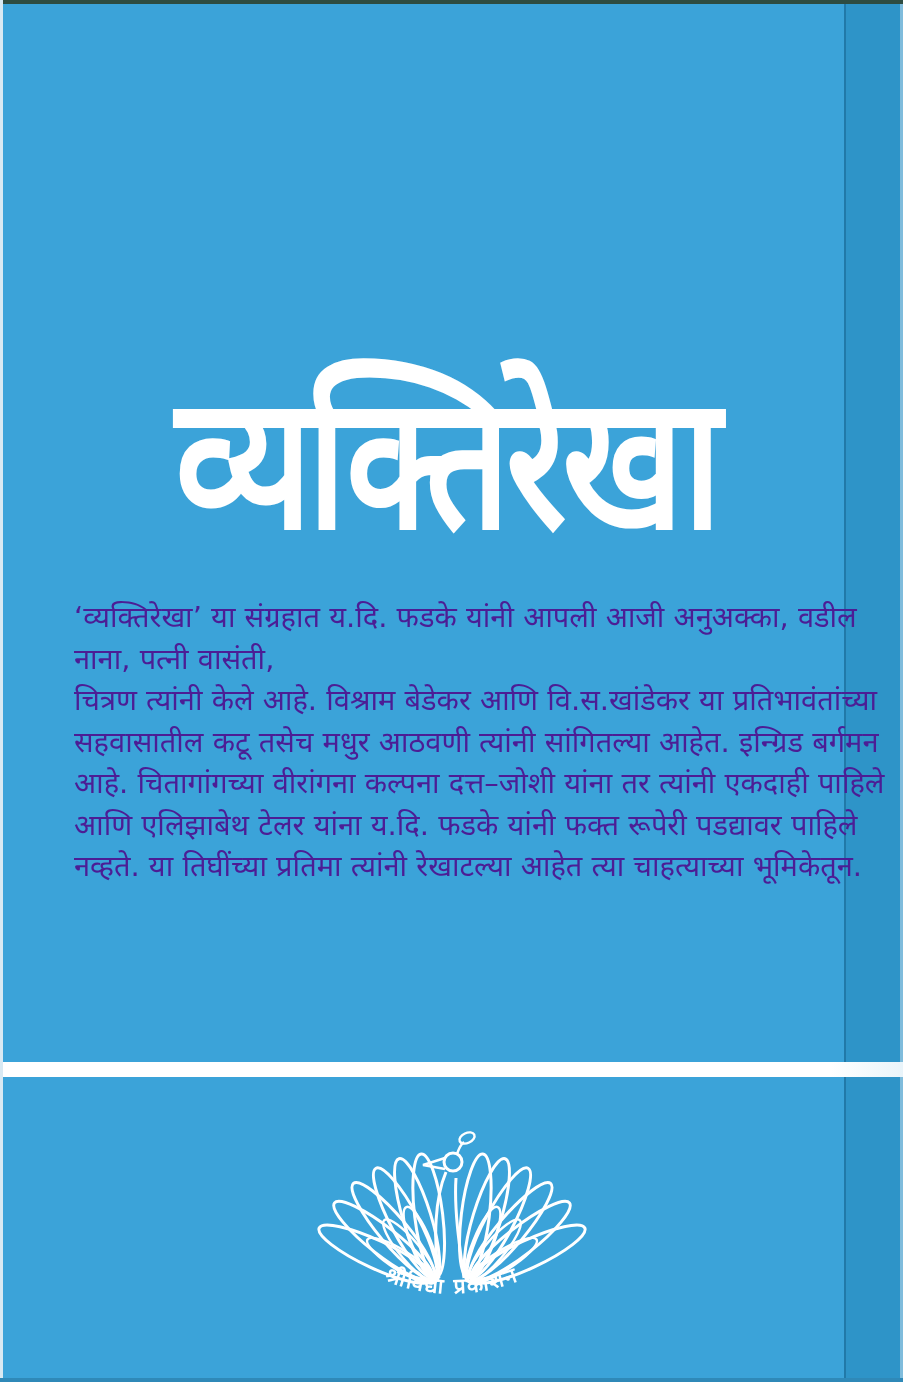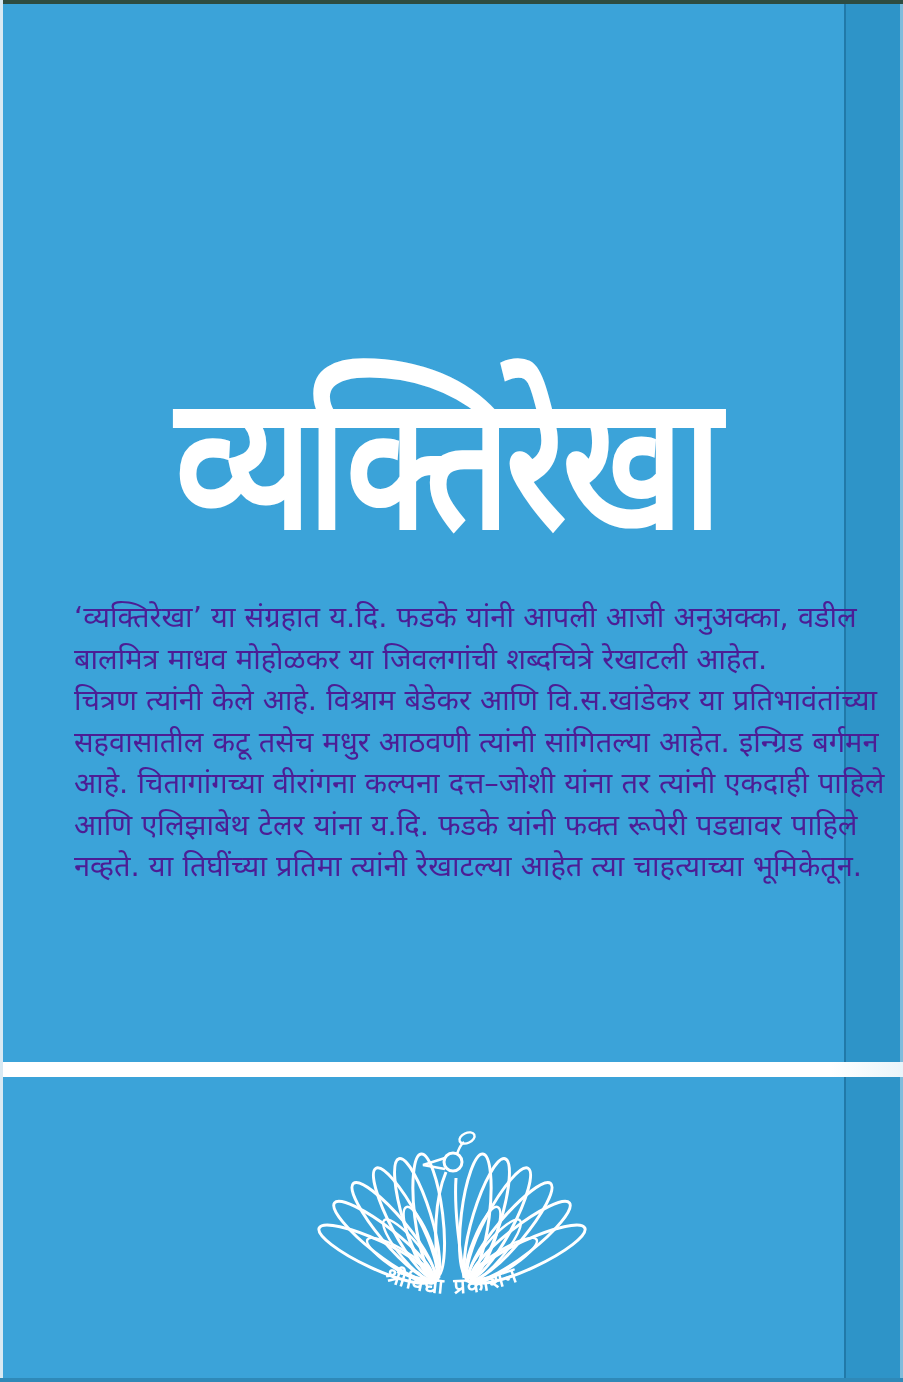--- a/index.html
+++ b/index.html
@@ -109,21 +109,21 @@
   <div class="edge-left"></div>
   <div class="edge-bottom"></div>
   <div class="fold-strip"></div>
   <div class="fold-line"></div>
   <div class="fold-edge-right"></div>
 
   <h1 class="title">व्यक्तिरेखा</h1>
 
   <div class="blurb">
     <div class="blurb-line">‘व्यक्तिरेखा’ या संग्रहात य.दि. फडके यांनी आपली आजी अनुअक्का, वडील</div>
-    <div class="blurb-line">बालमित्र माधव मोहोळकर या जिवलगांची शब्दचित्रे रेखाटली आहेत.</div>
+    <div class="blurb-line">नाना, पत्नी वासंती,</div>
     <div class="blurb-line">चित्रण त्यांनी केले आहे. विश्राम बेडेकर आणि वि.स.खांडेकर या प्रतिभावंतांच्या</div>
     <div class="blurb-line">सहवासातील कटू तसेच मधुर आठवणी त्यांनी सांगितल्या आहेत. इन्ग्रिड बर्गमन</div>
     <div class="blurb-line">आहे. चितागांगच्या वीरांगना कल्पना दत्त–जोशी यांना तर त्यांनी एकदाही पाहिले</div>
     <div class="blurb-line">आणि एलिझाबेथ टेलर यांना य.दि. फडके यांनी फक्त रूपेरी पडद्यावर पाहिले</div>
     <div class="blurb-line">नव्हते. या तिघींच्या प्रतिमा त्यांनी रेखाटल्या आहेत त्या चाहत्याच्या भूमिकेतून.</div>
   </div>
 
   <div class="divider"></div>
 
   <div class="publisher">

